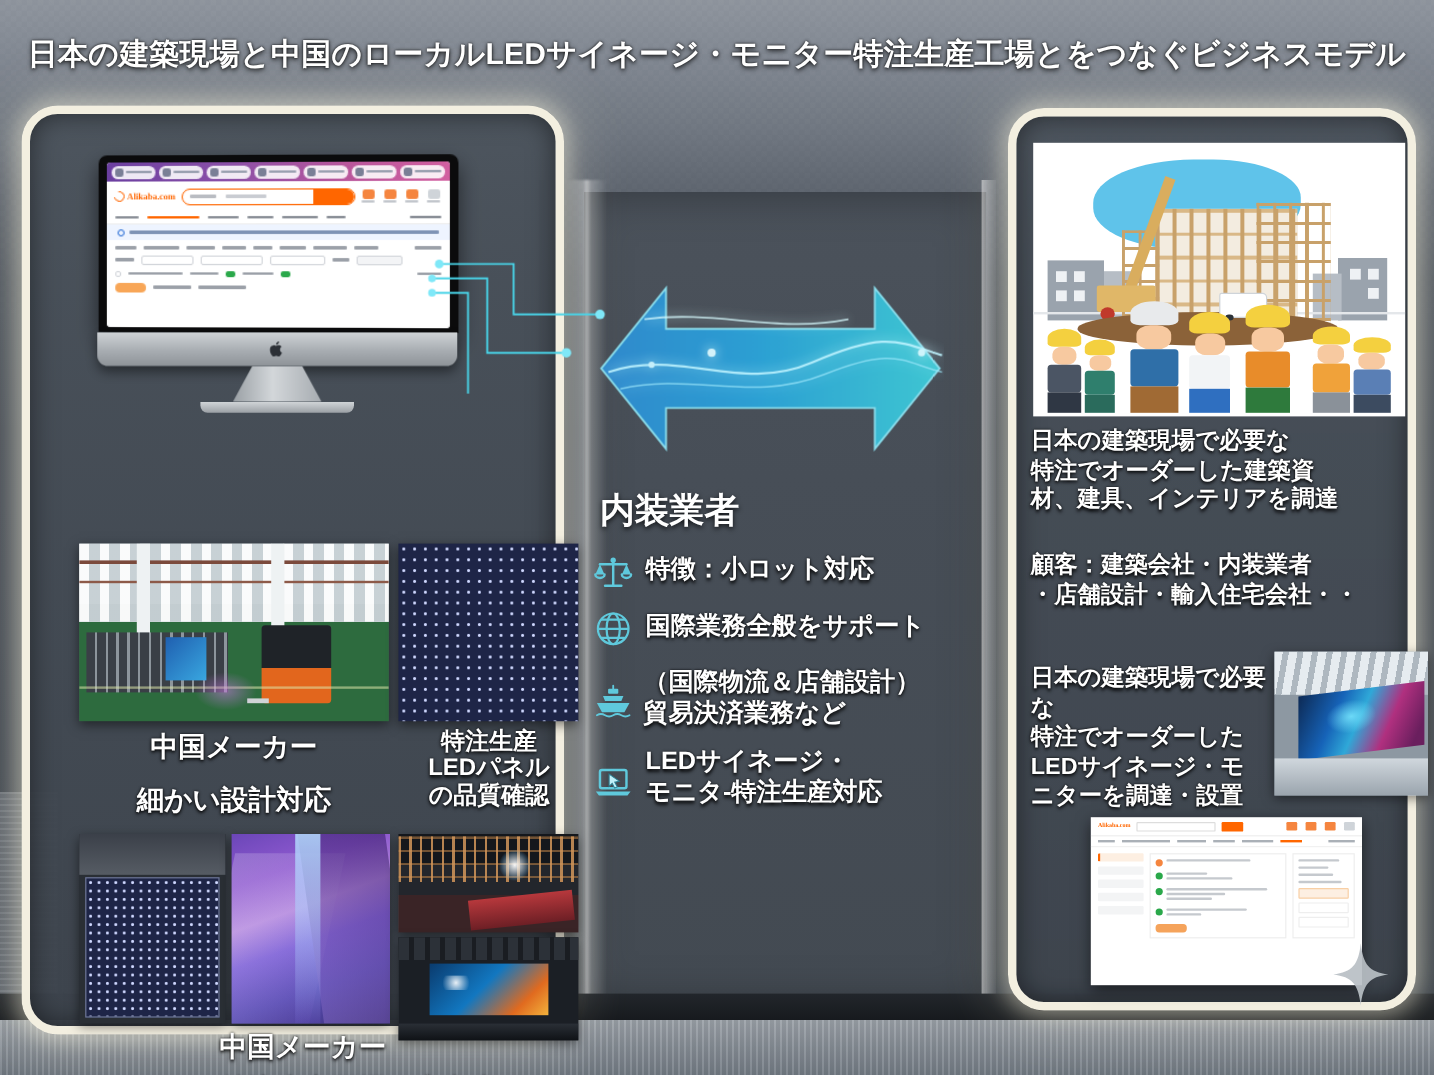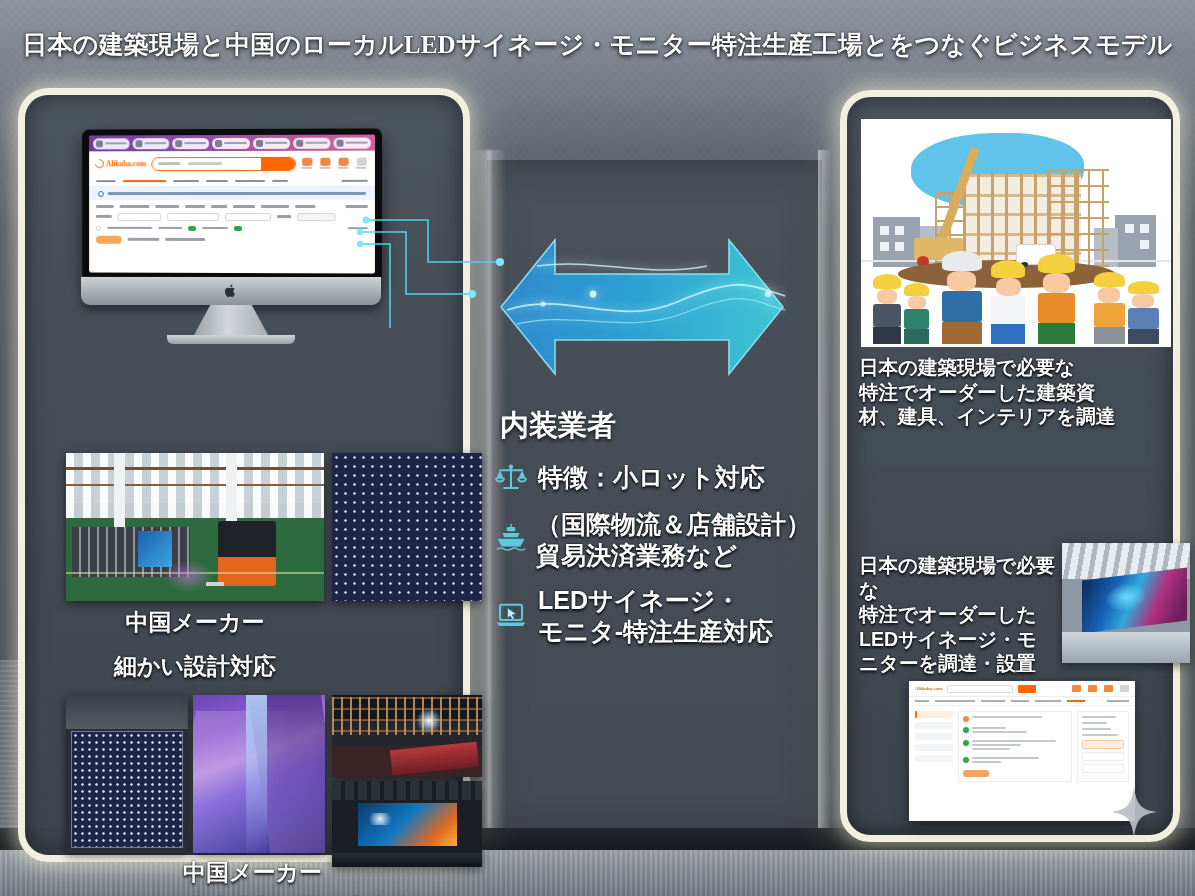--- a/index.html
+++ b/index.html
@@ -67,21 +67,20 @@
       linear-gradient(90deg,#6a717a,#565d66);
     opacity:.85;
   }
 
   
   .title{
     position:absolute; left:0; right:0; top:28px;
     text-align:center; font-size:25px; font-weight:bold; color:#ffffff;
     letter-spacing:.2px; white-space:nowrap;
     text-shadow:0 2px 4px rgba(0,0,0,.75), 0 0 2px rgba(0,0,0,.9);
-    font-family:Liberation Serif, serif;
   }
 
   
   .glow-panel{
     position:absolute; border-radius:30px;
     border:7px solid #f3efe0;
     background:linear-gradient(180deg,rgba(74,82,91,.92),rgba(62,69,78,.95));
     box-shadow:
       0 0 16px 5px rgba(255,250,225,.38),
       0 0 42px 14px rgba(255,248,215,.16),
@@ -248,21 +247,21 @@
 
   
   #center-heading{
     position:absolute; left:500px; top:406px; font-size:29px; font-weight:bold; color:#fff;
     text-shadow:0 2px 4px rgba(0,0,0,.8);
   }
   .clist{ position:absolute; left:494px; top:460px; width:335px; }
   .citem{ display:flex; align-items:flex-start; gap:10px; margin-bottom:13px; }
   .cicon{ flex:none; width:34px; height:34px; }
   .ctext{
-    color:#fff; font-weight:bold; font-size:25px; line-height:1.22;
+    color:#fff; font-weight:bold; font-size:21px; line-height:1.22;
     text-shadow:0 2px 3px rgba(0,0,0,.85),0 0 2px rgba(0,0,0,.9);
     padding-top:2px; white-space:pre-line;
   }
   .citem.tall .cicon{ margin-top:14px; }
   .citem.ship .ctext{ margin-left:-2px; }
 
   
   .rt{
     color:#fff; font-weight:bold; font-size:19.5px; line-height:1.26;
     text-shadow:0 2px 3px rgba(0,0,0,.85),0 0 2px rgba(0,0,0,.95);
@@ -533,20 +532,23 @@
   </div>
 
   <div class="photo ph-show">
     <div class="ceiling"></div>
       <div class="screen"></div>
       <div class="floor2"></div>
   </div>
 
   <div class="lbl" id="label-maker1">中国メーカー</div>
   <div class="lbl" id="label-expo">細かい設計対応</div>
+  <div class="lbl" id="label-qc" style="white-space:pre-line;">特注生産
+LEDパネル
+の品質確認</div>
   <div class="lbl" id="label-maker2">中国メーカー</div>
   <div class="lbl" id="label-factory">LEDパネル特注生産工場（広東省）</div>
 </div>
 
 <svg class="traces" viewBox="0 0 160 140">
   <g fill="none" stroke="#49d4e8" stroke-width="1.6">
     <path d="M14 22 H76 V64 H148"></path>
     <path d="M8 34 H54 V96 H120"></path>
     <path d="M8 46 H38 V130"></path>
   </g>
@@ -599,20 +601,32 @@
         <path d="M33 12 L28.5 22 H37.5 Z" fill="#5fc9dc" stroke="none"></path>
         <path d="M2.5 22 a4.5 3.4 0 0 0 9 0"></path>
         <path d="M28.5 22 a4.5 3.4 0 0 0 9 0"></path>
       </g>
       <circle cx="20" cy="8" r="2.6" fill="#5fc9dc"></circle>
     </svg>
     <div class="ctext">特徴：小ロット対応</div>
   </div>
 
 
+  <div class="citem">
+    <svg class="cicon" viewBox="0 0 40 40">
+      <g fill="none" stroke="#5fc9dc" stroke-width="2.2">
+        <circle cx="20" cy="20" r="15"></circle>
+        <ellipse cx="20" cy="20" rx="6.5" ry="15"></ellipse>
+        <path d="M5 20 H35"></path>
+          <path d="M8 11 H32"></path>
+          <path d="M8 29 H32"></path>
+      </g>
+    </svg>
+    <div class="ctext">国際業務全般をサポート</div>
+  </div>
 
   <div class="citem ship tall">
     <svg class="cicon" viewBox="0 0 40 40">
       <g fill="#5fc9dc">
         <rect x="15" y="7" width="10" height="5" rx="1"></rect>
         <path d="M10 14 H30 L28 19 H12 Z"></path>
         <path d="M4 21 H36 L31 30 H9 Z"></path>
       </g>
       <g fill="none" stroke="#5fc9dc" stroke-width="1.8" stroke-linecap="round">
         <path d="M4 33 q4 -2.4 8 0 t8 0 t8 0 t8 0"></path>
@@ -700,20 +714,22 @@
       <div class="hat"></div>
         <div class="face"></div>
       <div class="body" style="background:#5a7fb5"></div>
         <div class="legs" style="background:#3c4b60"></div>
     </div>
   </div>
 
   <div class="rt" id="rtext-1">日本の建築現場で必要な
 特注でオーダーした建築資
 材、建具、インテリアを調達</div>
+  <div class="rt" id="rtext-2">顧客：建築会社・内装業者
+・店舗設計・輸入住宅会社・・</div>
   <div class="rt" id="rtext-3">日本の建築現場で必要な
 特注でオーダーした
 LEDサイネージ・モ
 ニターを調達・設置</div>
 
   <div class="ph-signage">
     <div class="ceil2"></div>
       <div class="big"></div>
       <div class="flr"></div>
   </div>

